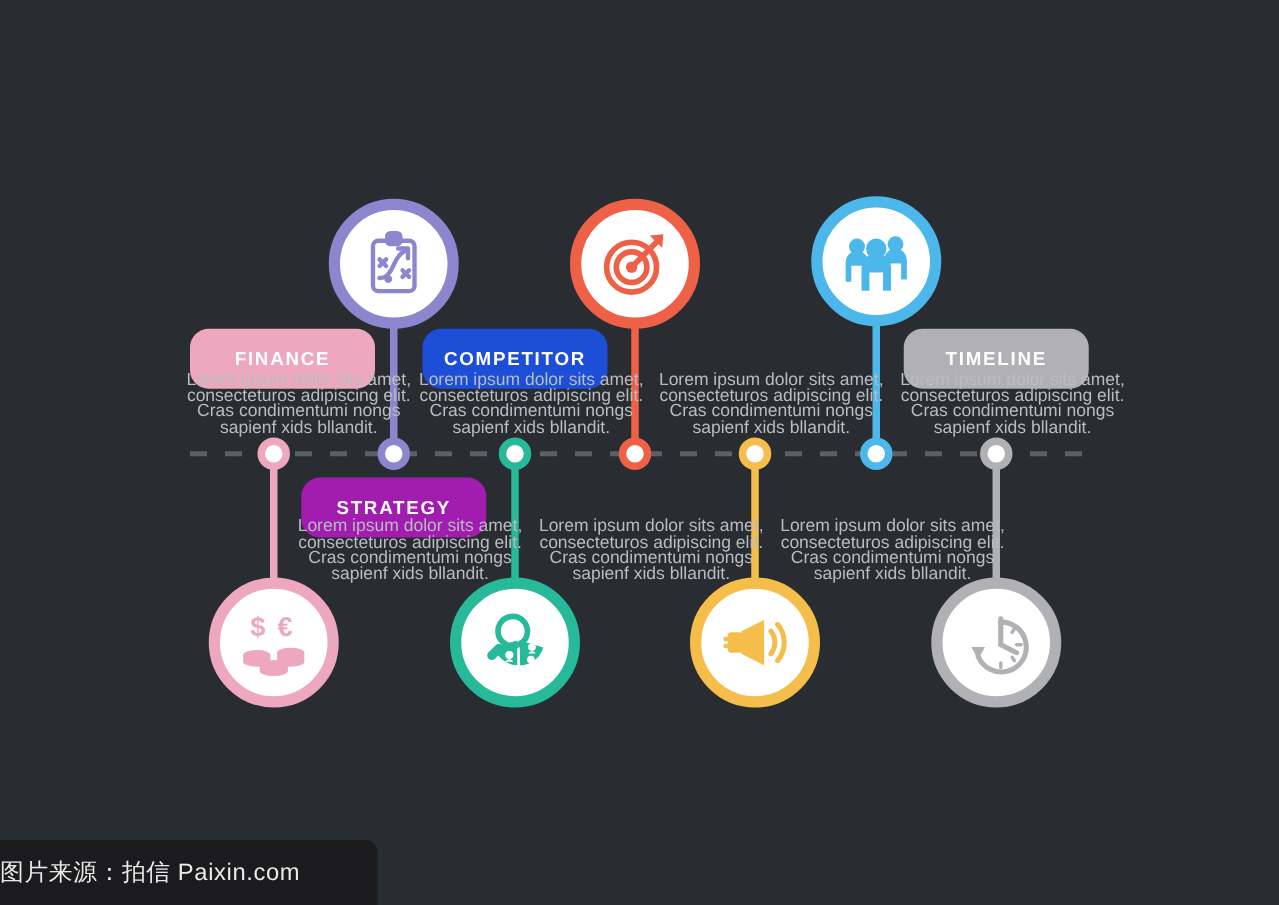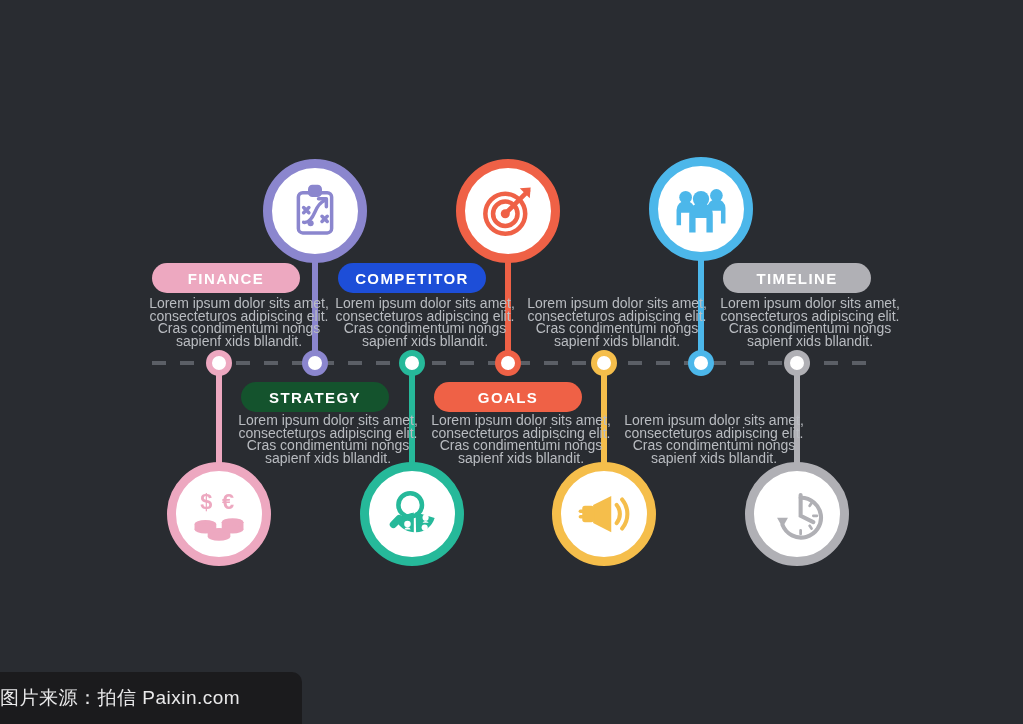--- a/index.html
+++ b/index.html
@@ -76,21 +76,21 @@
     display: flex;
     align-items: center;
     justify-content: center;
     z-index: 4;
   }
   .bubble svg { display: block; }
 
   
   .pill {
     position: absolute;
-    height: 30px;
+    height: 48px;
     border-radius: 15px;
     display: flex;
     align-items: center;
     justify-content: center;
     color: #ffffff;
     font-size: 15px;
     font-weight: bold;
     letter-spacing: 1.4px;
     z-index: 6;
   }
@@ -252,23 +252,22 @@
           </span>
         </div>
       </div>
     </div>
 
   <div id="watermark">
     <span>图片来源：拍信 Paixin.com</span>
   </div>
 <div class="pill" style="left: 152px; width: 148px; top: 263px; background: rgb(237, 168, 192);">FINANCE</div>
     <div class="desc" style="left: 146px; top: 297px;">Lorem ipsum dolor sits amet, consecteturos adipiscing elit. Cras condimentumi nongs sapienf xids bllandit.</div>
-    <div class="pill" style="left: 241px; width: 148px; top: 382px; background: #14532d;">STRATEGY</div>
+    <div class="pill" style="left: 241px; width: 148px; top: 382px; background: #a21caf;">STRATEGY</div>
     <div class="desc" style="left: 235px; top: 414px;">Lorem ipsum dolor sits amet, consecteturos adipiscing elit. Cras condimentumi nongs sapienf xids bllandit.</div>
     <div class="pill" style="left: 338px; width: 148px; top: 263px; background: #1d4ed8;">COMPETITOR</div>
     <div class="desc" style="left: 332px; top: 297px;">Lorem ipsum dolor sits amet, consecteturos adipiscing elit. Cras condimentumi nongs sapienf xids bllandit.</div>
-    <div class="pill" style="left: 434px; width: 148px; top: 382px; background: rgb(239, 97, 70);">GOALS</div>
     <div class="desc" style="left: 428px; top: 414px;">Lorem ipsum dolor sits amet, consecteturos adipiscing elit. Cras condimentumi nongs sapienf xids bllandit.</div>
     <div class="desc" style="left: 524px; top: 297px;">Lorem ipsum dolor sits amet, consecteturos adipiscing elit. Cras condimentumi nongs sapienf xids bllandit.</div>
     <div class="desc" style="left: 621px; top: 414px;">Lorem ipsum dolor sits amet, consecteturos adipiscing elit. Cras condimentumi nongs sapienf xids bllandit.</div>
     <div class="pill" style="left: 723px; width: 148px; top: 263px; background: rgb(176, 176, 181);">TIMELINE</div>
     <div class="desc" style="left: 717px; top: 297px;">Lorem ipsum dolor sits amet, consecteturos adipiscing elit. Cras condimentumi nongs sapienf xids bllandit.</div>
   </div>
 
 </body></html>

